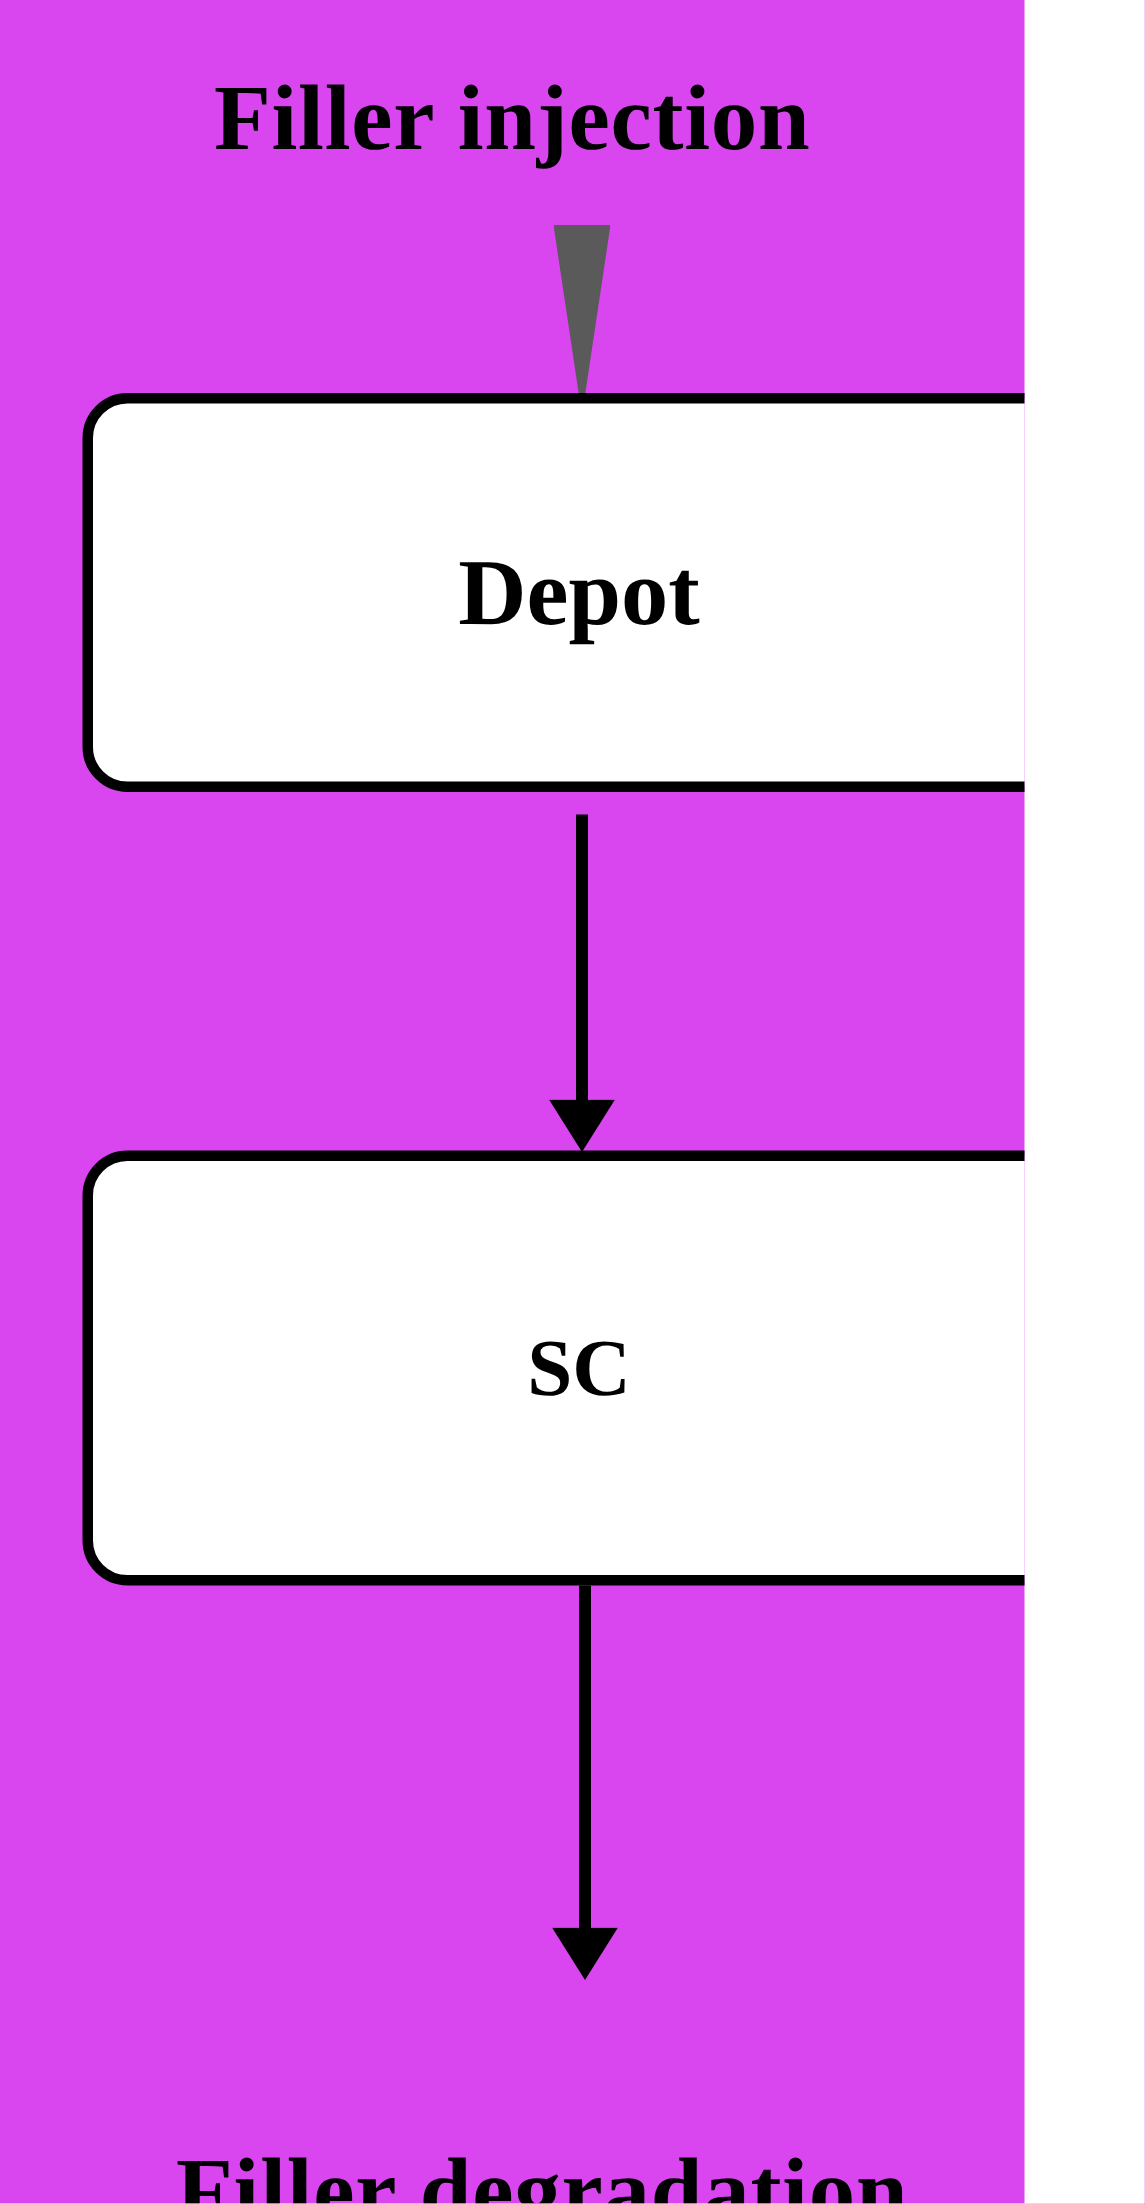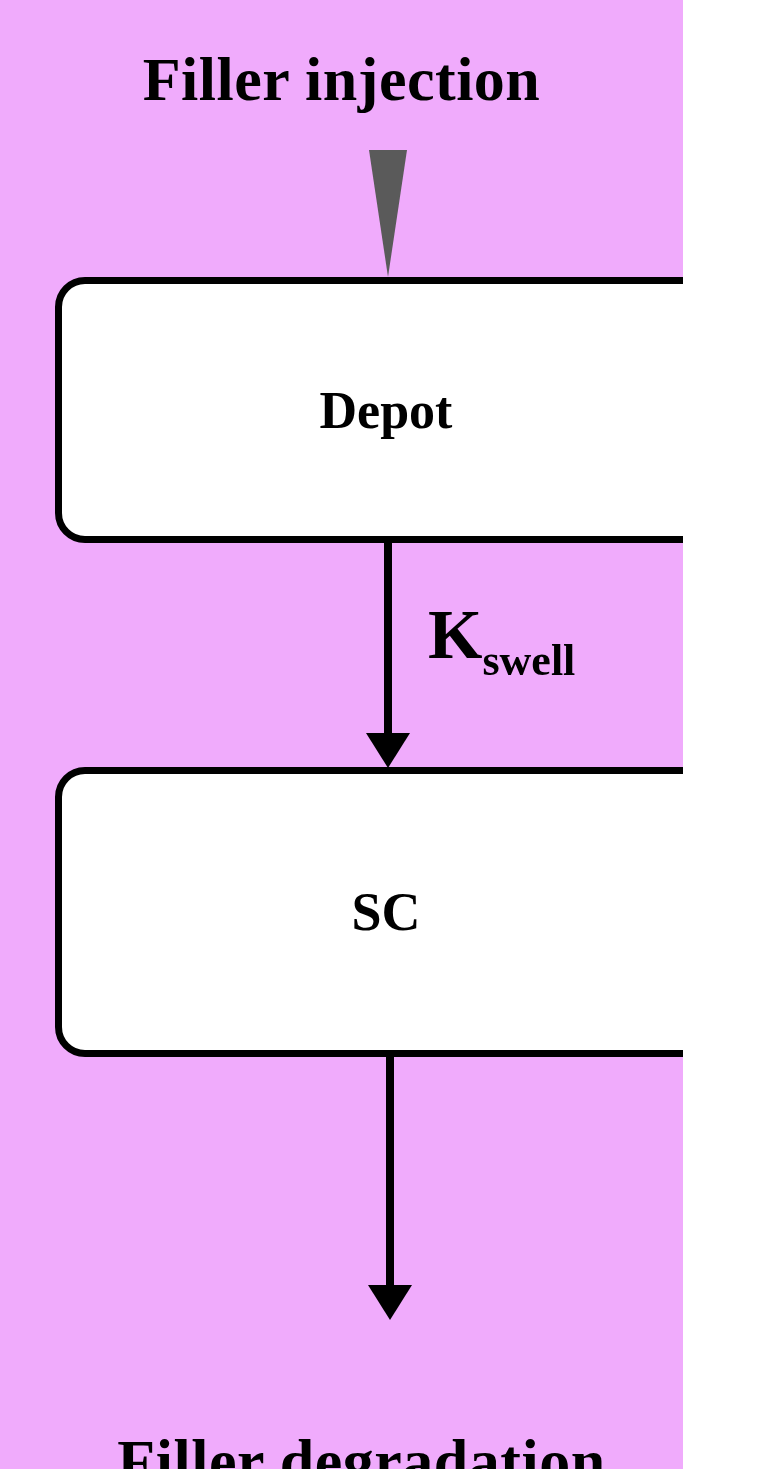--- a/index.html
+++ b/index.html
@@ -4,21 +4,21 @@
 <style>
   html, body {
     margin: 0;
     padding: 0;
     background: #ffffff;
   }
   .stage {
     position: relative;
     width: 683px;
     height: 1469px;
-    background: #f0abfc;
+    background: #d946ef;
     font-family: "Liberation Serif", "DejaVu Serif", serif;
     color: #000000;
     overflow: hidden;
     text-decoration: underline;
   }
   .caption {
     position: absolute;
     left: 0;
     width: 100%;
     text-align: center;
@@ -47,21 +47,21 @@
     width: 662px;
     box-sizing: border-box;
     border: 7px solid #000000;
     border-radius: 30px;
     background: #ffffff;
     display: flex;
     align-items: center;
     justify-content: center;
     font-weight: 700;
   }
-  .box-depot { top: 277px; height: 266px; font-size: 52px; }
+  .box-depot { top: 262px; height: 266px; font-size: 63px; }
   .box-sc    { top: 767px; height: 290px; font-size: 54px; }
 
   .vline {
     position: absolute;
     width: 8px;
     background: #000000;
   }
   .vline-1 { left: 384px; top: 543px;  height: 196px; }
   .vline-2 { left: 386px; top: 1057px; height: 230px; }
 
@@ -95,23 +95,20 @@
 
   <div class="inj-triangle"></div>
 
   <div class="box box-depot">
     <span>Depot</span>
   </div>
 
   <div class="vline vline-1"></div>
   <div class="arrowhead arrowhead-1"></div>
 
-  <div class="rate rate-1">
-    <span class="k">K</span><span class="sub">swell</span>
-  </div>
 
   <div class="box box-sc">
     <span>SC</span>
   </div>
 
   <div class="vline vline-2"></div>
   <div class="arrowhead arrowhead-2"></div>
 
 
   <div class="caption caption-bottom">Filler degradation</div>

